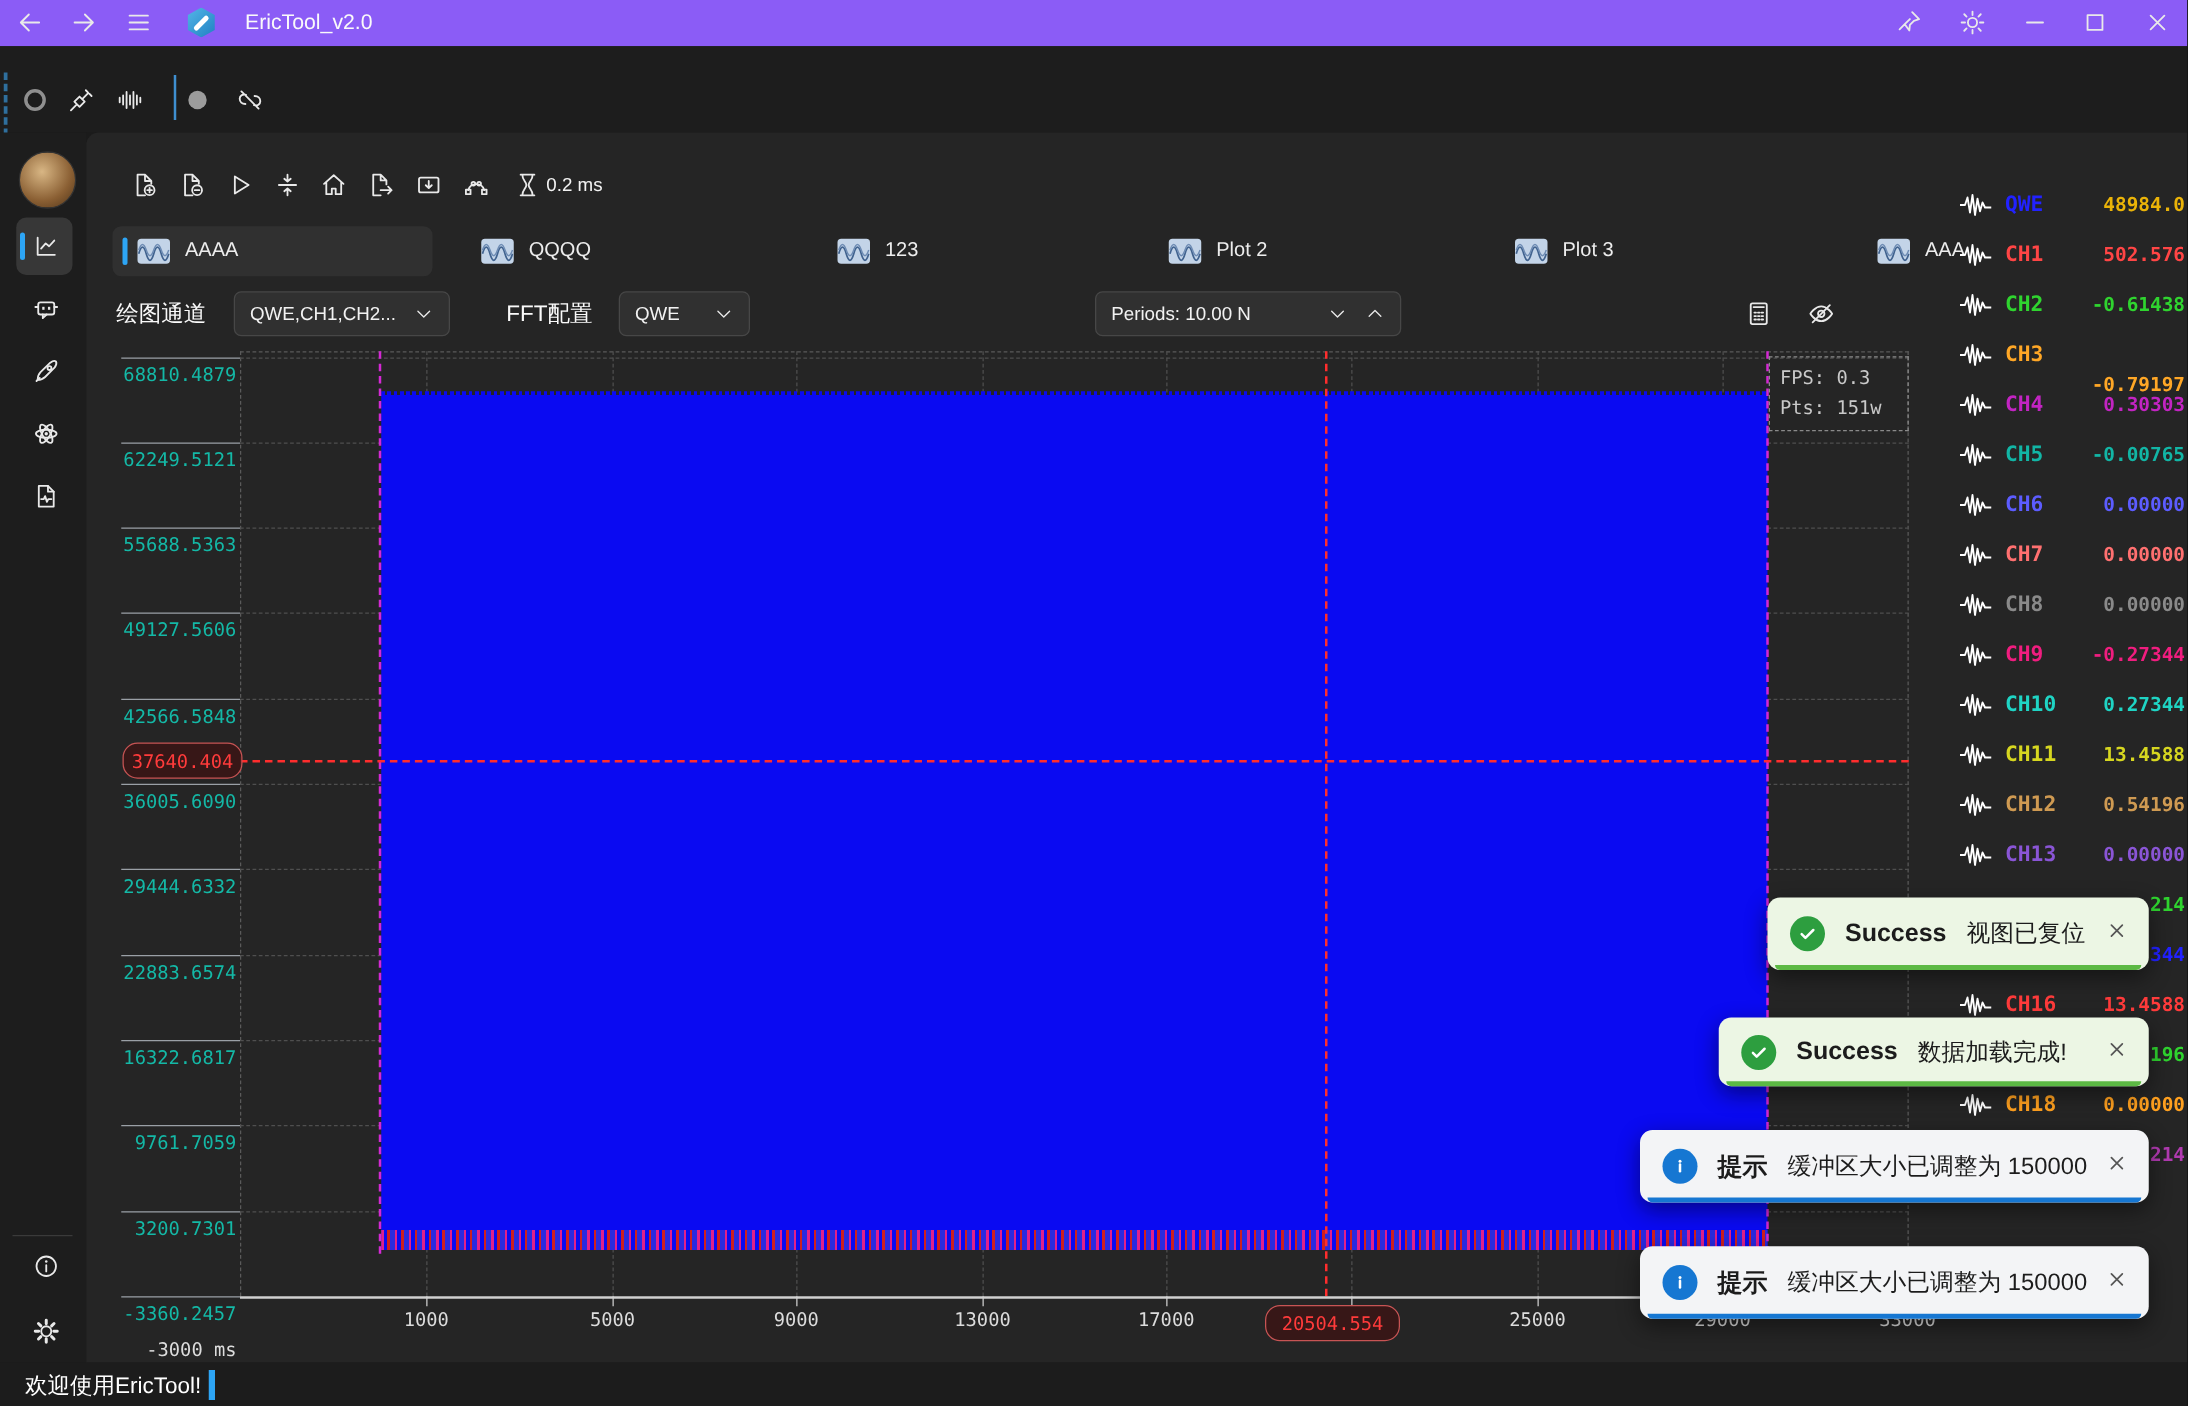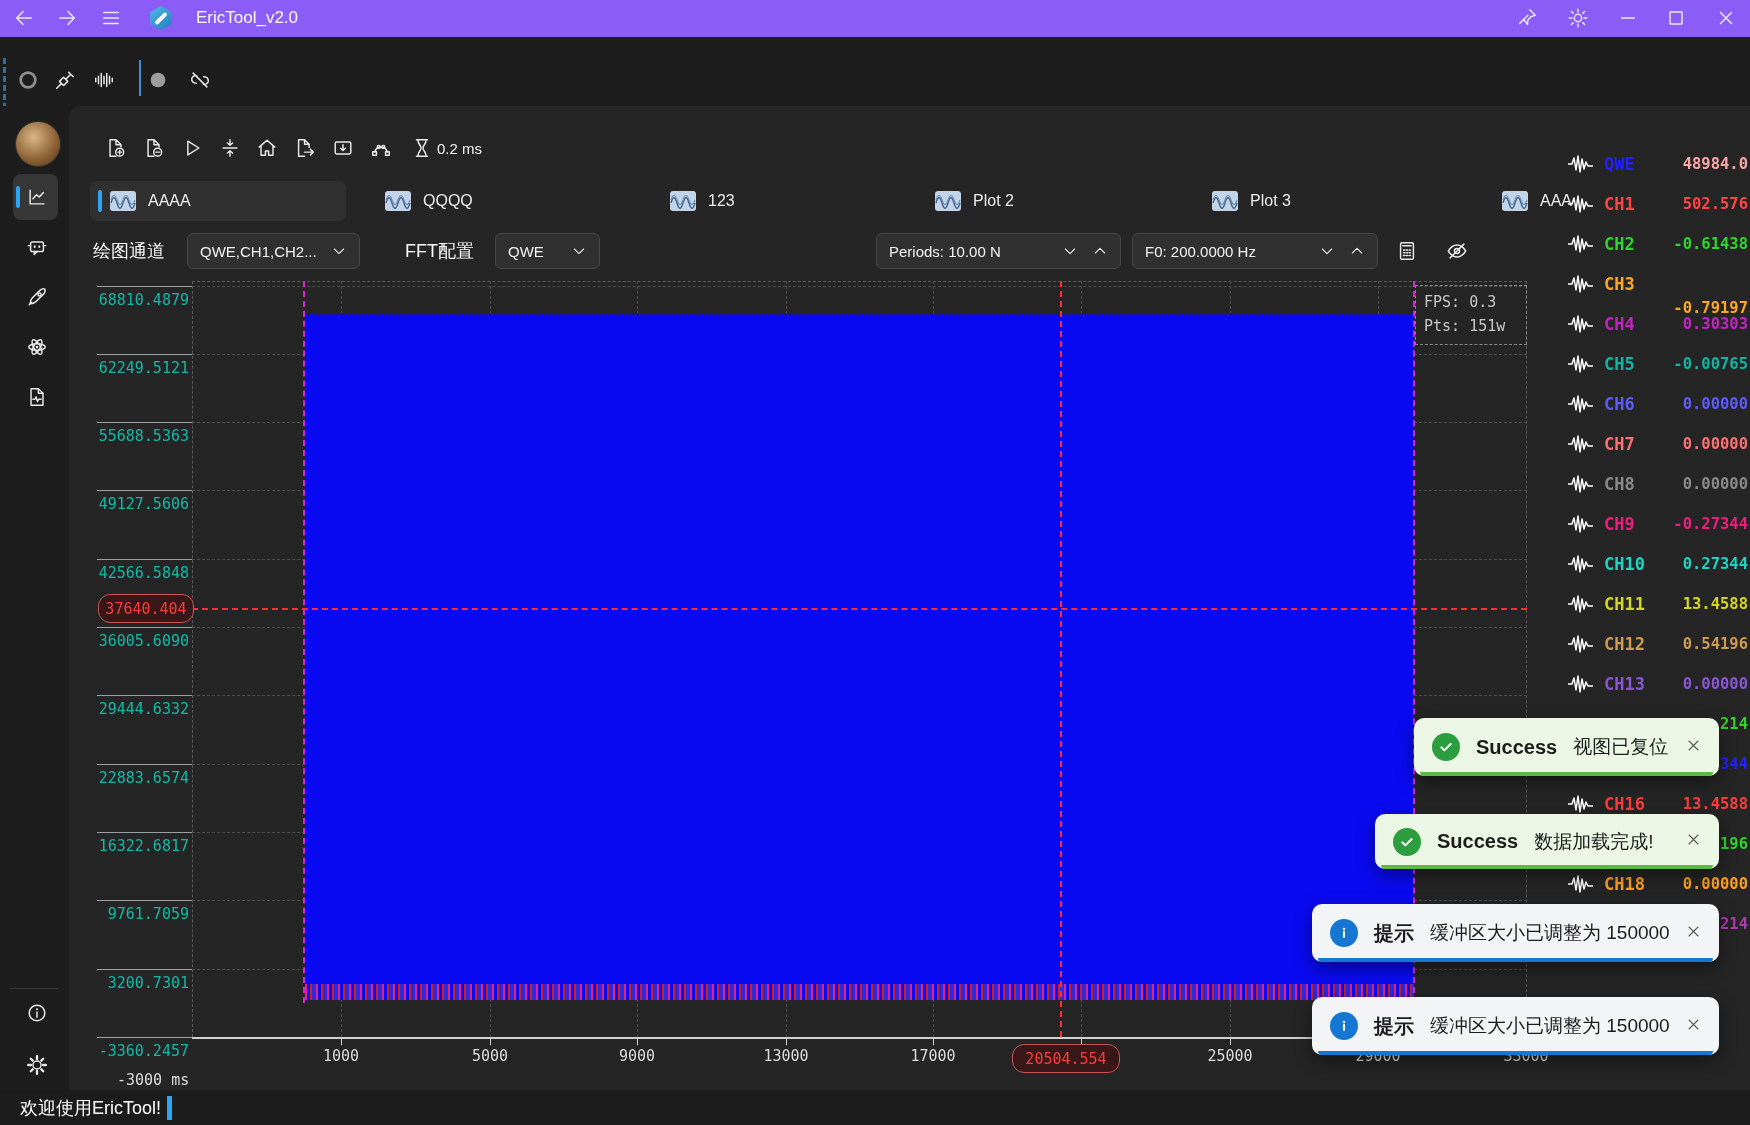--- a/index.html
+++ b/index.html
@@ -362,31 +362,20 @@
     <div class="ctl-box" style="left:426px;width:105px">
       <span>QWE</span>
       <span class="chev">
           <svg class="ico" width="16" height="16" viewBox="0 0 24 24">
             <path d="M5 9l7 7 7-7"></path>
           </svg>
         </span>
     </div>
     <div class="ctl-box" style="left:807px;width:245px">
       <span>Periods: 10.00 N</span>
-      <span class="chev">
-        <svg class="ico" width="16" height="16" viewBox="0 0 24 24">
-            <path d="M5 9l7 7 7-7"></path>
-          </svg>
-        <svg class="ico" width="16" height="16" viewBox="0 0 24 24">
-            <path d="M5 15l7-7 7 7"></path>
-          </svg>
-        </span>
-    </div>
-    <div class="ctl-box" style="left:1063px;width:246px">
-      <span>F0: 200.0000 Hz</span>
       <span class="chev">
         <svg class="ico" width="16" height="16" viewBox="0 0 24 24">
             <path d="M5 9l7 7 7-7"></path>
           </svg>
         <svg class="ico" width="16" height="16" viewBox="0 0 24 24">
             <path d="M5 15l7-7 7 7"></path>
           </svg>
         </span>
     </div>
     <span class="abs" style="left:1327px;top:134px">
@@ -484,21 +473,21 @@
       <div>Pts: 151w</div>
     </div>
     <div class="xlab mono" style="left:93px;top:965px;width:110px;text-align:left">-3000 ms</div>
 
     <div id="chan-holder">
         <div class="chrow" style="top: 46px;">
           <span class="chico"><svg width="28" height="20" viewBox="0 0 28 20">
               <path d="M1 10h4l2-6 2 12 2-14 2 16 2-13 2 10 2-7 2 4h5" fill="none" stroke="#ffffff" stroke-width="1.5" stroke-linejoin="round"></path>
             </svg></span>
           <span class="chname" style="color: rgb(34, 34, 255);">QWE</span>
-          <span class="chval" style="color: #fca5a5;">48984.0</span>
+          <span class="chval" style="color: #eab308;">48984.0</span>
         </div>
         <div class="chrow" style="top: 86px;">
           <span class="chico"><svg width="28" height="20" viewBox="0 0 28 20">
               <path d="M1 10h4l2-6 2 12 2-14 2 16 2-13 2 10 2-7 2 4h5" fill="none" stroke="#ffffff" stroke-width="1.5" stroke-linejoin="round"></path>
             </svg></span>
           <span class="chname" style="color: rgb(255, 69, 69);">CH1</span>
           <span class="chval" style="color: rgb(255, 69, 69);">502.576</span>
         </div>
         <div class="chrow" style="top: 126px;">
           <span class="chico"><svg width="28" height="20" viewBox="0 0 28 20">

